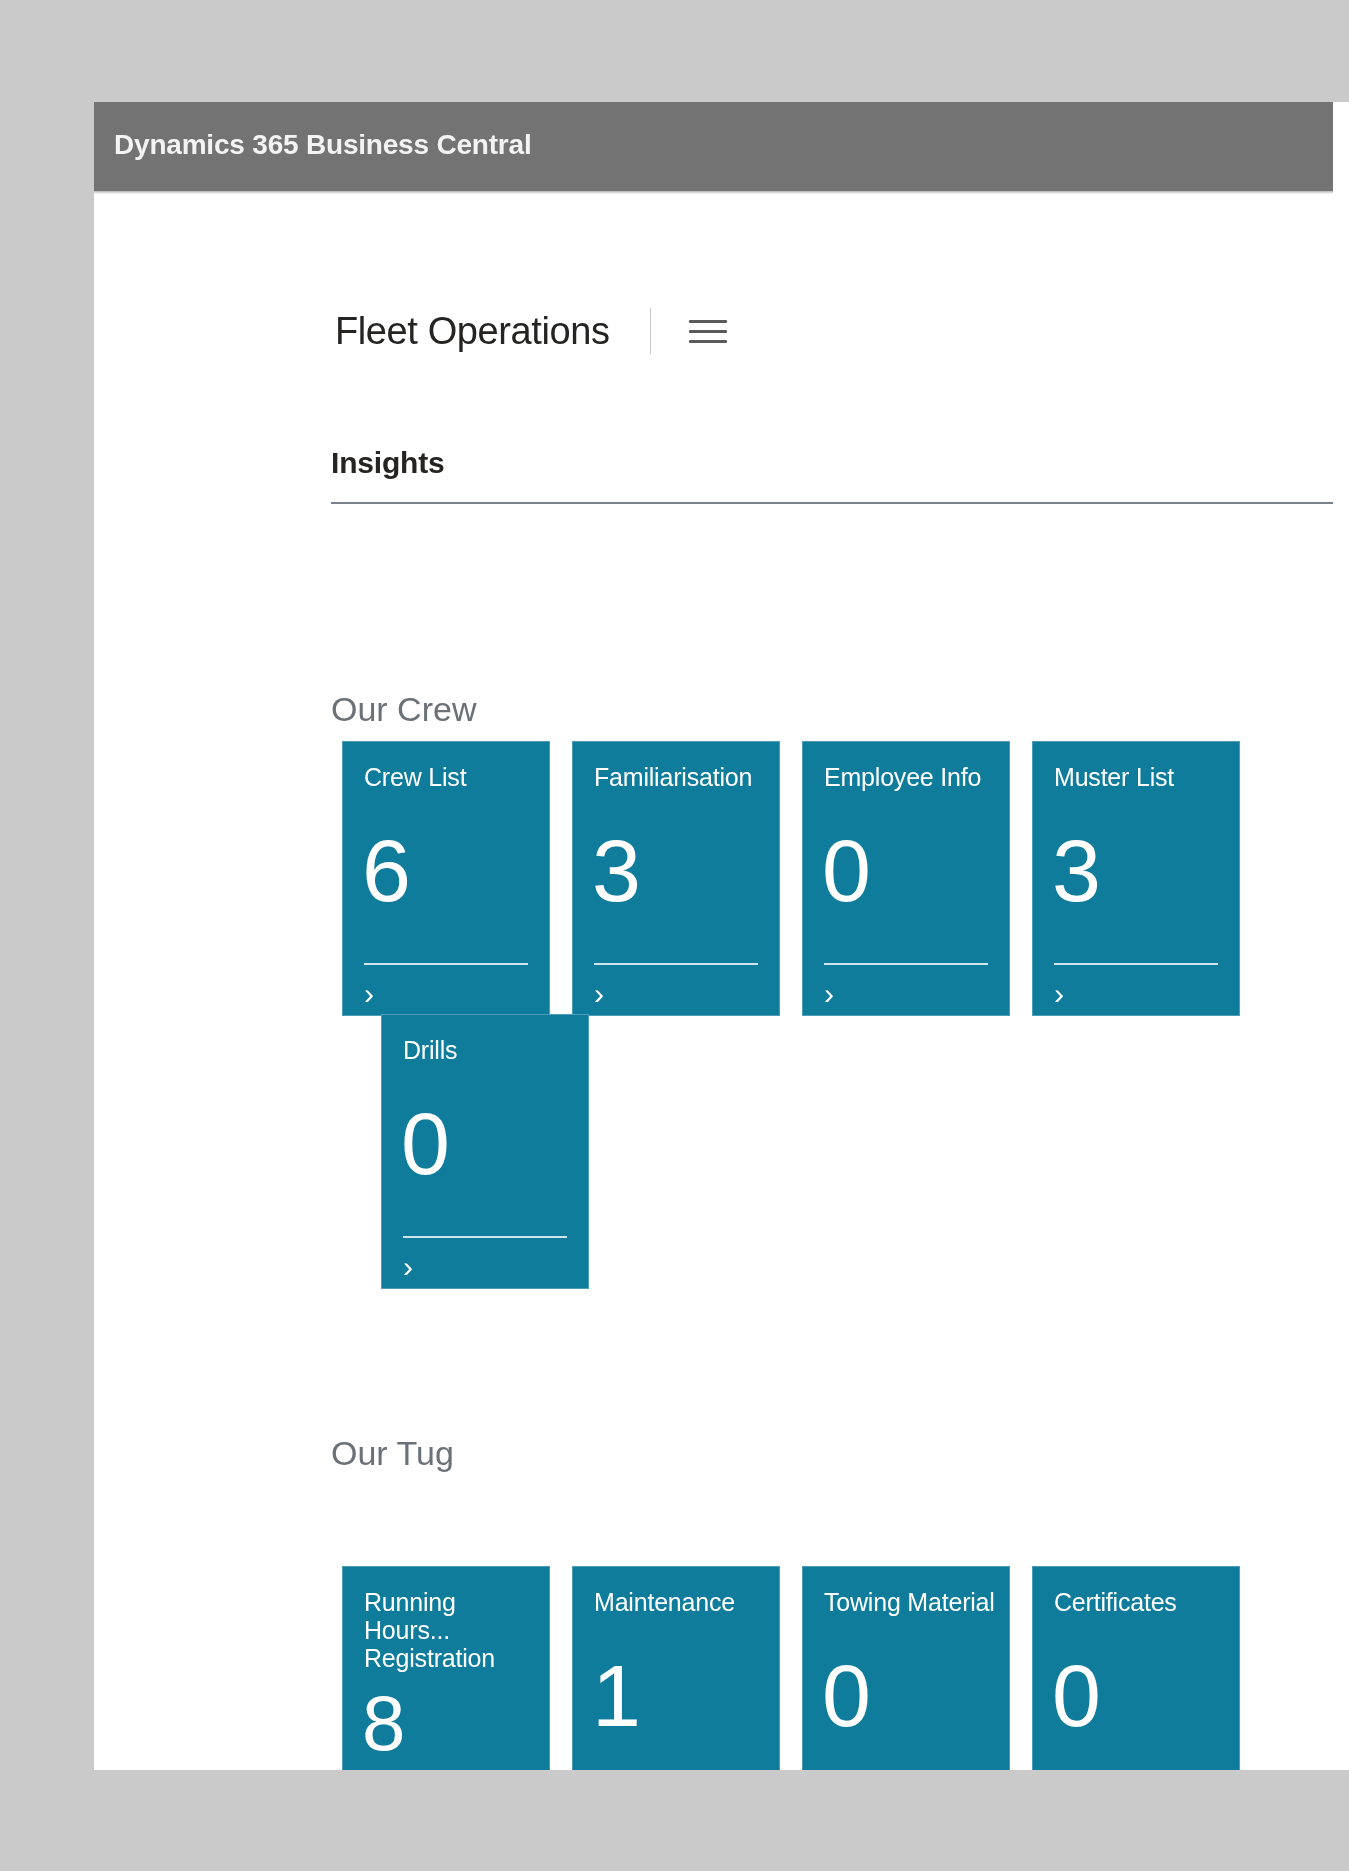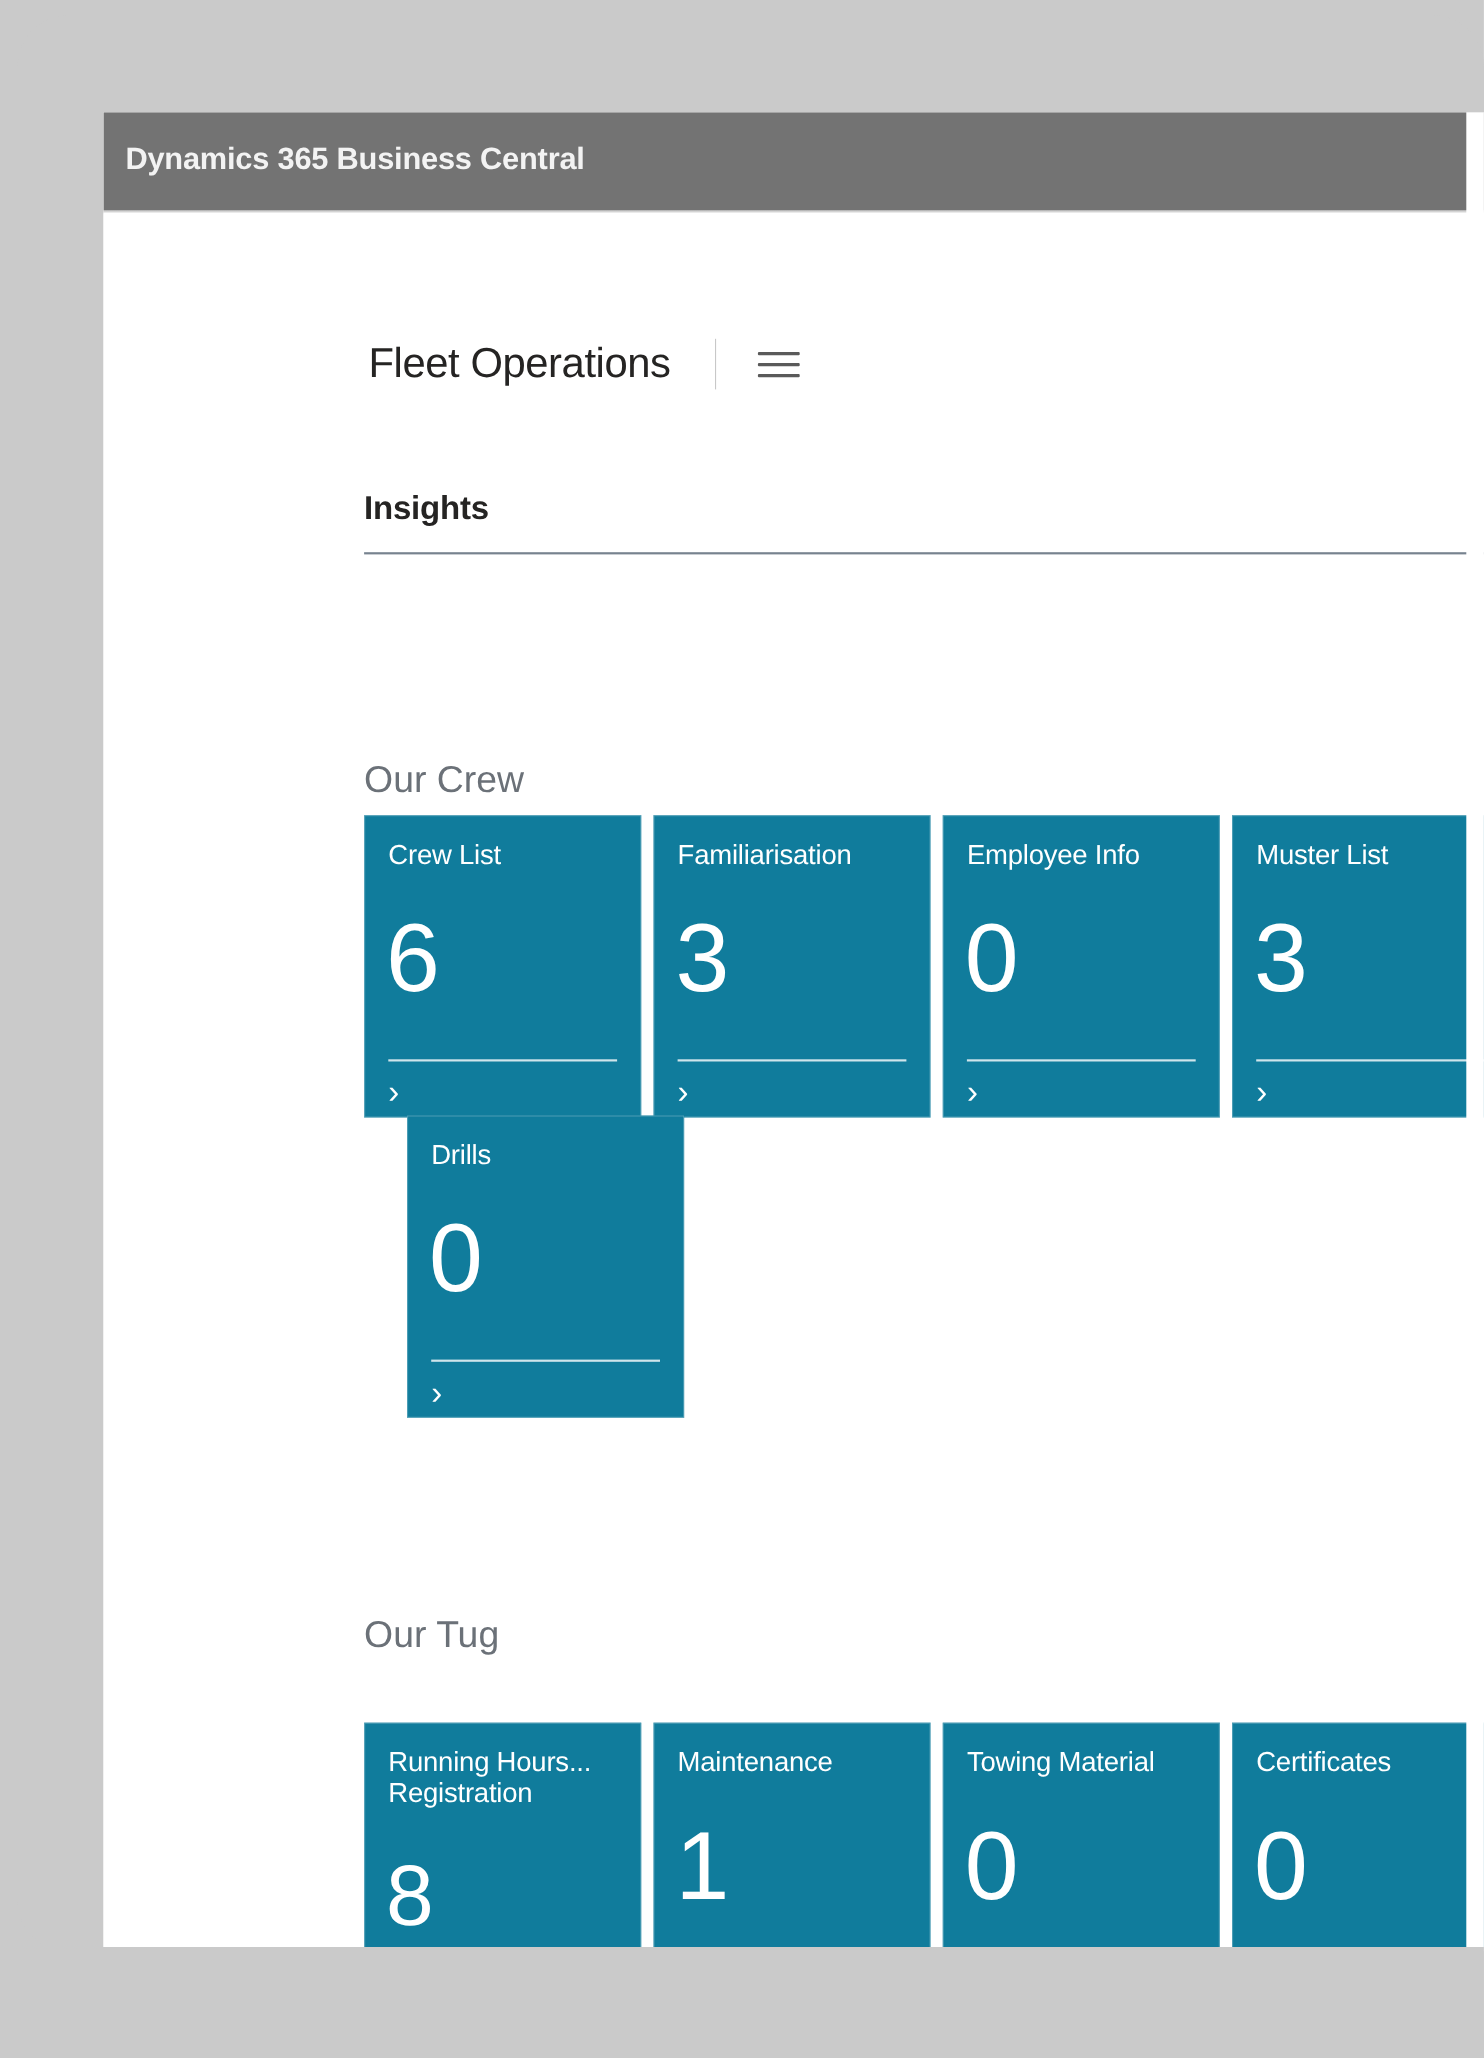--- a/index.html
+++ b/index.html
@@ -148,42 +148,43 @@
   .group-heading {
     position: absolute;
     left: 237px;
     font-size: 34px;
     font-weight: 400;
     color: #6b7178;
     letter-spacing: 0px;
   }
 
   #heading-our-crew { top: 448px; margin-top: 48px; }
-  #heading-our-tug  { top: 1273px; text-align: right; }
+  #heading-our-tug  { top: 1240px; text-align: right; }
 
   
   .tile-row {
     position: absolute;
     left: 237px;
     display: flex;
     gap: 11px;
   }
 
   #crew-row-1 { top: 547px; }
   #crew-row-2 { top: 820px; padding-left: 39px; }
   #tug-row-1  { top: 1372px; }
 
   .tile {
-    width: 252px;
+    width: 208px;
     height: 275px;
     background: #107c9c;
     position: relative;
     flex: 0 0 auto;
     cursor: pointer;
     box-shadow: 0 0 0 1px rgba(255,255,255,0.25) inset;
+    margin-left: 11px;
   }
 
   .tile-title {
     position: absolute;
     left: 22px;
     top: 22px;
     right: 14px;
     font-size: 25px;
     font-weight: 400;
     color: #ffffff;

